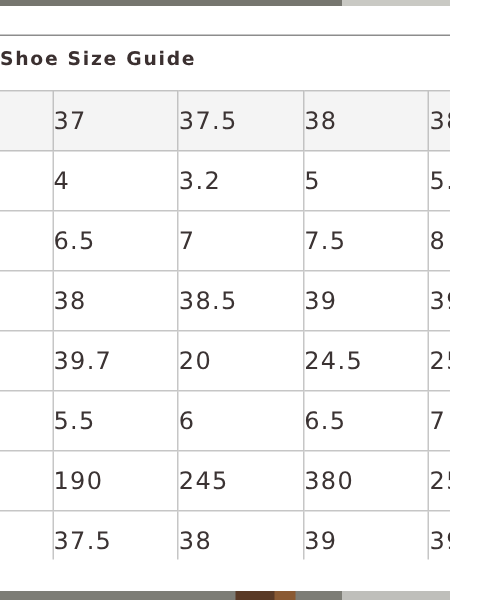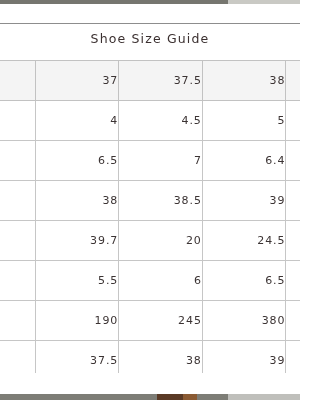--- a/index.html
+++ b/index.html
@@ -39,23 +39,22 @@
     width: 300px;
     height: 1px;
     background: #8d8d8d;
   }
 
   
   .title {
     position: absolute;
     top: 31px; left: 0;
     width: 300px;
-    text-align: center;
     font-size: 12.5px;
-    font-weight: normal;
+    font-weight: bold;
     letter-spacing: 1.15px;
     color: #3b3030;
     white-space: nowrap;
   }
 
   
   .table-viewport {
     position: absolute;
     top: 60px;
     left: 0;
@@ -70,23 +69,23 @@
     margin-left: -49px;
     width: 419px;
   }
   table.size-table col.c {
     width: 70px;
   }
   table.size-table th,
   table.size-table td {
     height: 39px;
     border: 1px solid #c6c6c6;
-    text-align: right;
+    text-align: left;
     vertical-align: middle;
-    font-size: 11px;
+    font-size: 16px;
     font-weight: normal;
     letter-spacing: 0.9px;
     color: #3b3333;
     padding: 0;
     background: #ffffff;
     margin-left: 48px;
   }
   table.size-table thead th {
     background: #f4f4f4;
     border-color: #c2c2c2;
@@ -151,29 +150,29 @@
         <th>37</th>
         <th>37.5</th>
         <th>38</th>
         <th>38.5</th>
       </tr>
     </thead>
     <tbody>
       <tr>
         <td></td>
         <td>4</td>
-        <td>4.5</td>
+        <td>3.2</td>
         <td>5</td>
         <td>5.5</td>
       </tr>
       <tr>
         <td></td>
         <td>6.5</td>
         <td>7</td>
-        <td>6.4</td>
+        <td>7.5</td>
         <td>8</td>
       </tr>
       <tr>
         <td></td>
         <td>38</td>
         <td>38.5</td>
         <td>39</td>
         <td>39.5</td>
       </tr>
       <tr>

